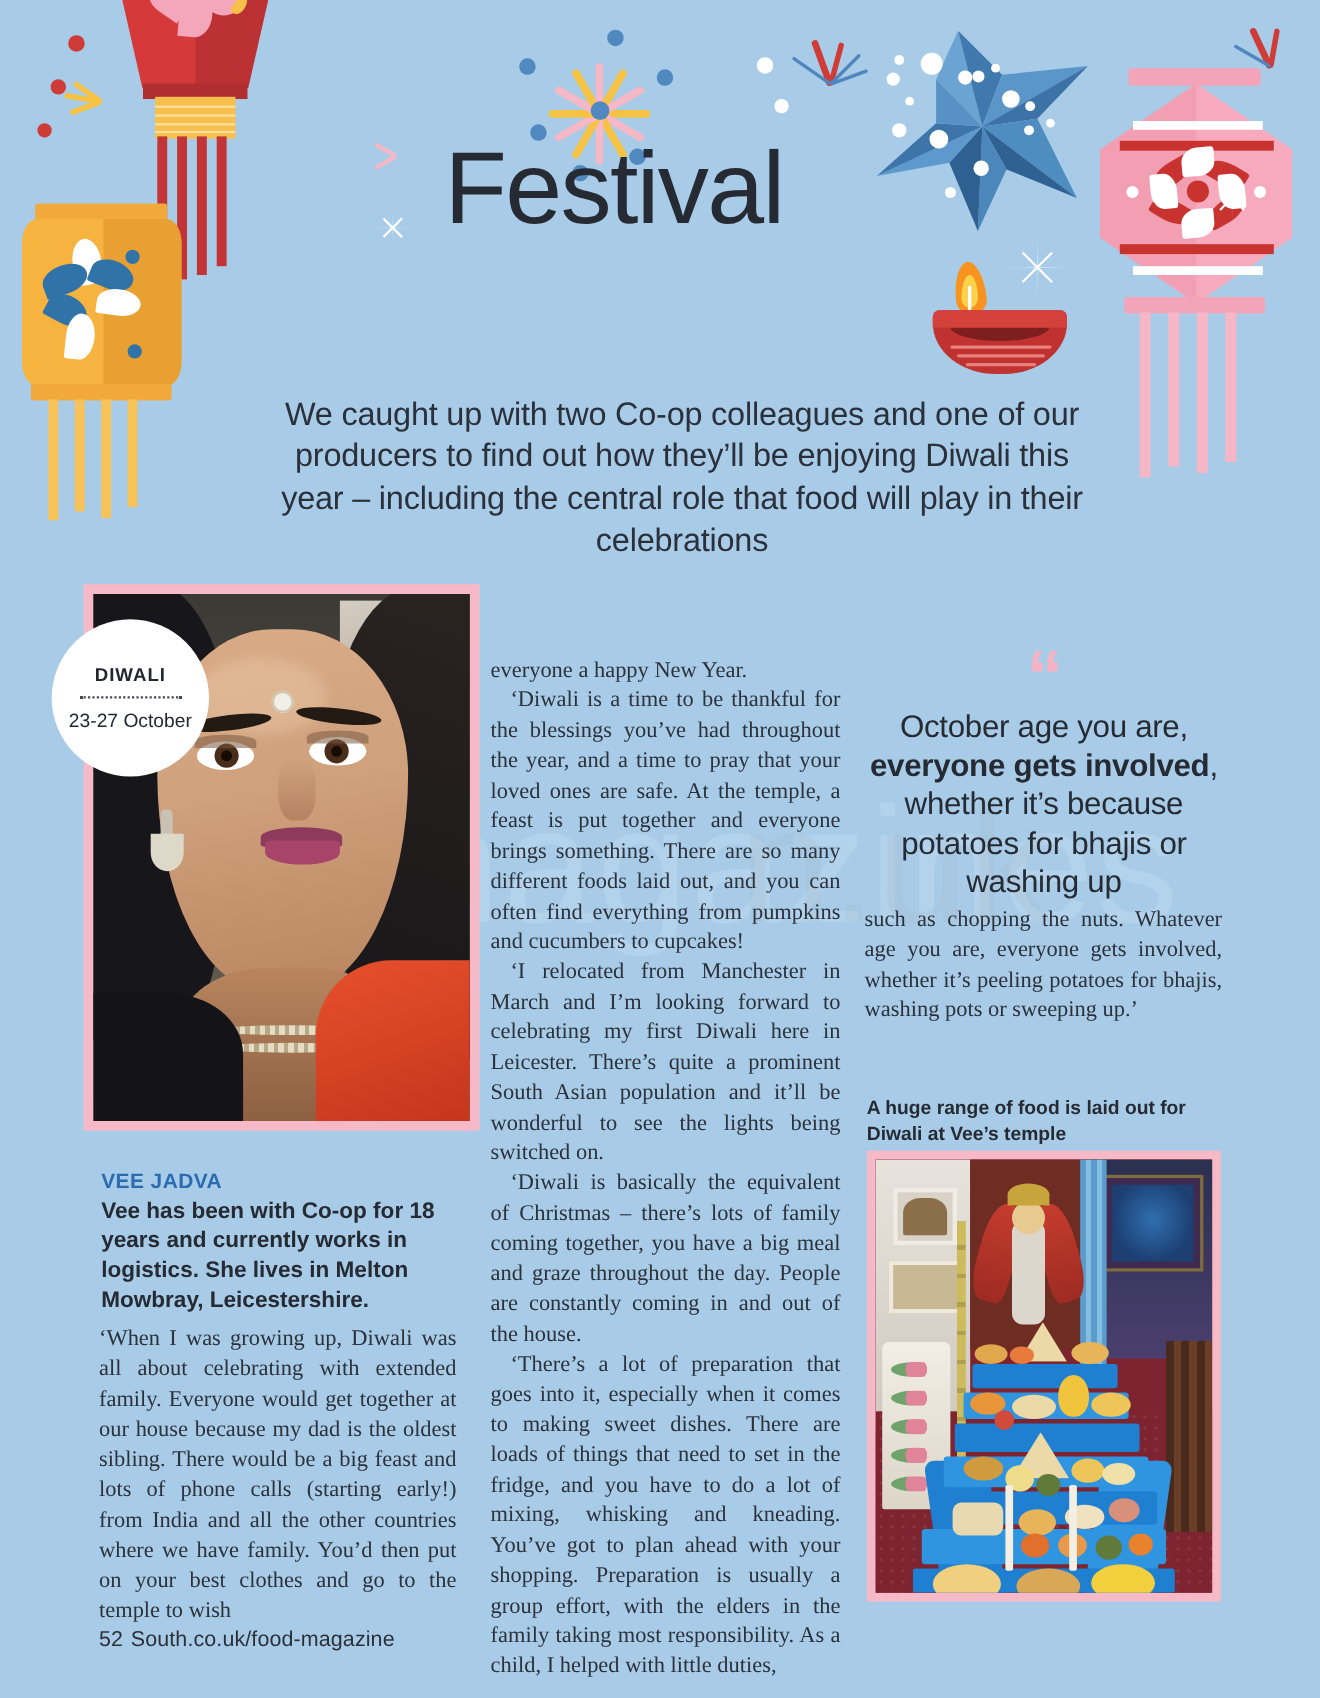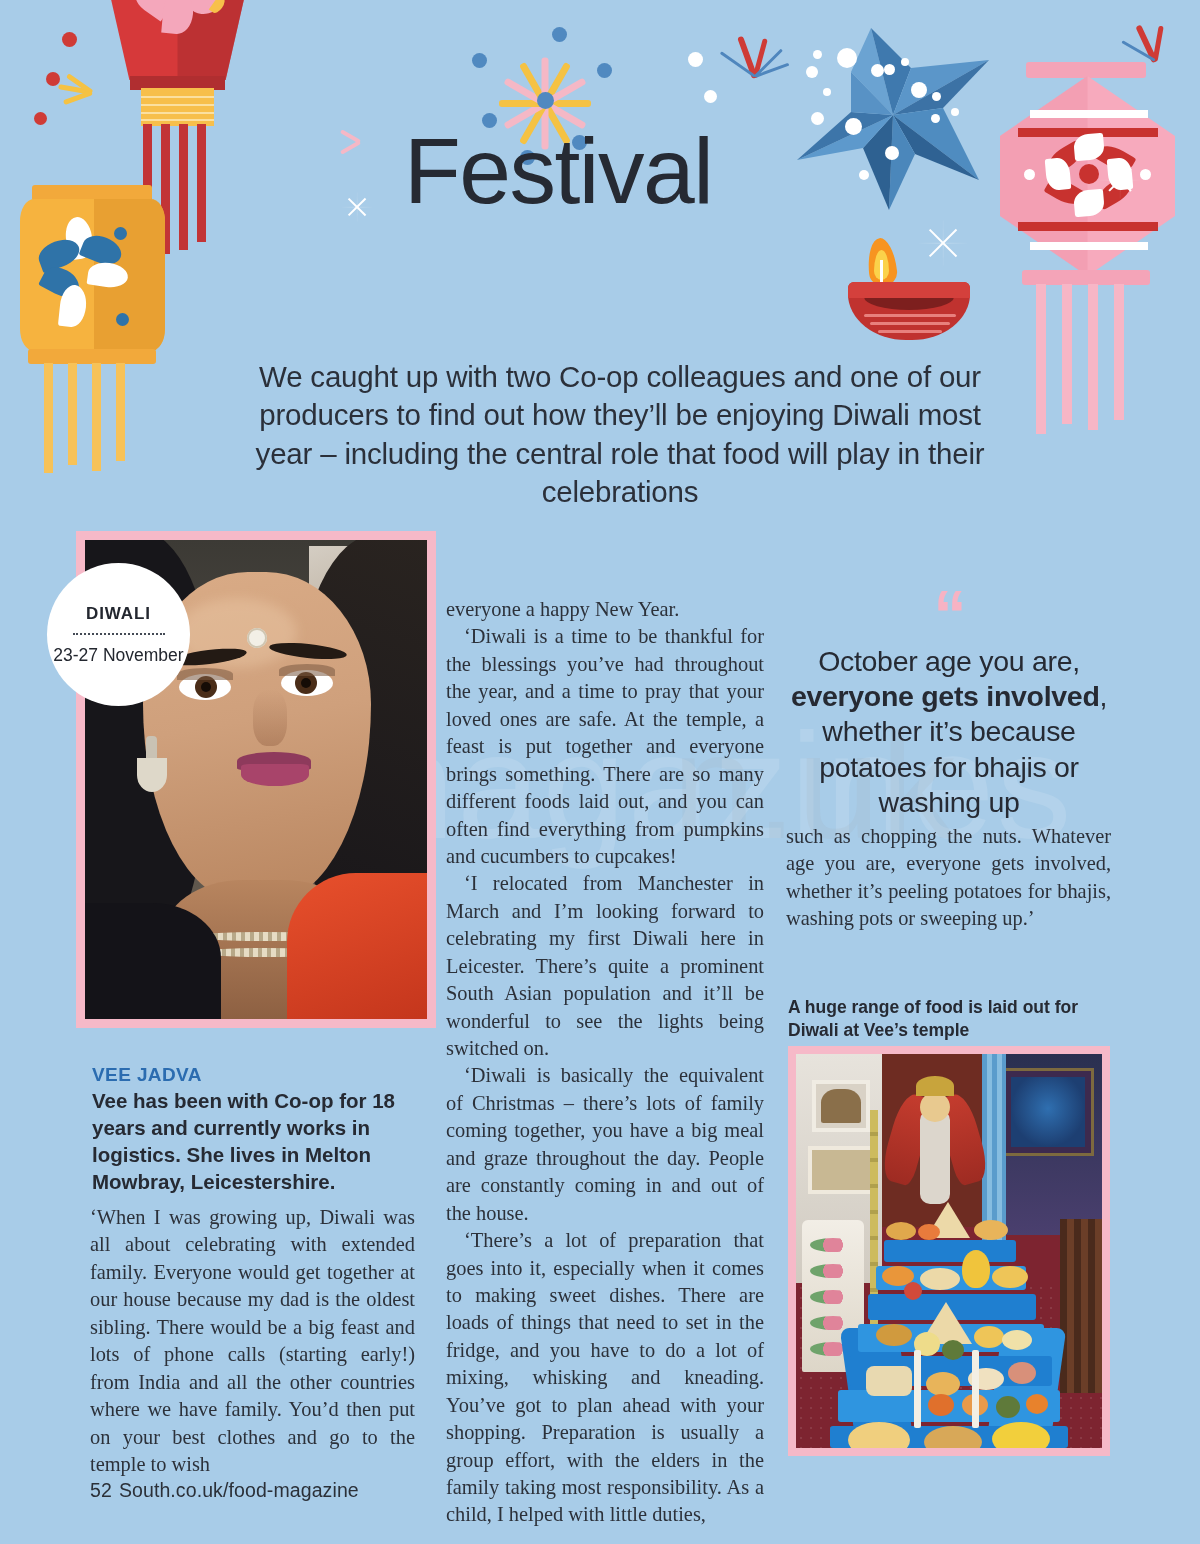--- a/index.html
+++ b/index.html
@@ -690,21 +690,21 @@
     <div class="diya-rim"></div>
     <div class="diya-line" style="left:26px;top:76px;width:92px;"></div>
     <div class="diya-line" style="left:32px;top:84px;width:80px;"></div>
     <div class="diya-line" style="left:40px;top:92px;width:64px;"></div>
   </div>
 
   <h1 class="headline">
     <span>Festival</span>
   </h1>
 
-  <p class="standfirst">We caught up with two Co-op colleagues and one of our producers to find out how they’ll be enjoying Diwali most year – including the central role that food will play in their celebrations</p>
+  <p class="standfirst">We caught up with two Co-op colleagues and one of our producers to find out how they’ll be enjoying Diwali this year – including the central role that food will play in their celebrations</p>
 
   <div class="portrait-frame">
     <div class="portrait">
       <div class="ph-bg"></div>
       <div class="ph-win"></div>
       <div class="ph-hair-l"></div>
       <div class="ph-hair-r"></div>
       <div class="ph-face"></div>
       <div class="ph-fore-shine"></div>
       <div class="ph-brow" style="left:86px;top:110px;width:76px;transform:rotate(-7deg);"></div>
@@ -729,21 +729,21 @@
       <div class="ph-necklace" style="left:106px;top:392px;width:150px;"></div>
       <div class="ph-necklace" style="left:114px;top:408px;width:134px;"></div>
       <div class="ph-saree"></div>
       <div class="ph-shirt"></div>
     </div>
   </div>
 
   <div class="badge">
     <div class="badge-title">DIWALI</div>
     <div class="badge-rule"></div>
-    <div class="badge-date">23-27 November</div>
+    <div class="badge-date">23-27 October</div>
   </div>
 
   <div class="bio">
     <div class="bio-name">VEE JADVA</div>
     <div class="bio-text">Vee has been with Co-op for 18 years and currently works in logistics. She lives in Melton Mowbray, Leicestershire.</div>
   </div>
 
   <div class="col" id="col-left">
       <p class="noind">‘When I was growing up, Diwali was all about celebrating with extended family. Everyone would get together at our house because my dad is the oldest sibling. There would be a big feast and lots of phone calls (starting early!) from India and all the other countries where we have family. You’d then put on your best clothes and go to the temple to wish</p>
     </div>

